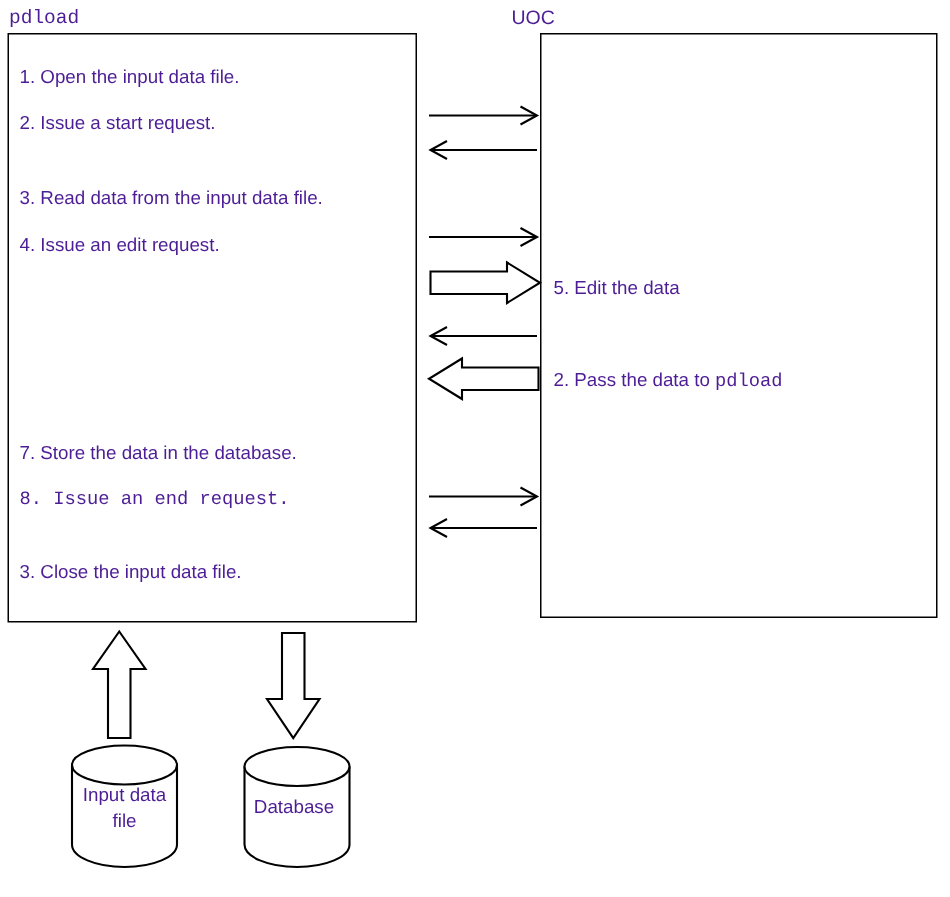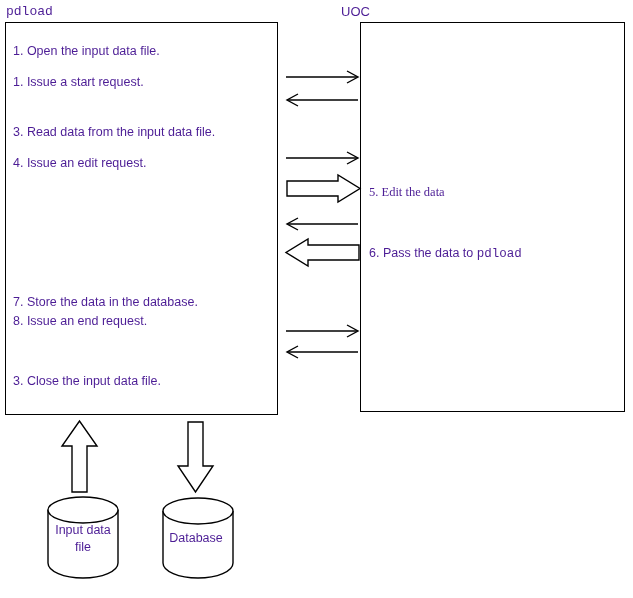--- a/index.html
+++ b/index.html
@@ -108,31 +108,31 @@
     <ellipse cx="198" cy="511" rx="35" ry="13" fill="#ffffff" stroke="#000000" stroke-width="1.4"></ellipse>
   </g>
 </svg>
 
 <div class="lbl title-mono" style="left:6px; top:5px;">pdload</div>
 
 <div class="lbl title-sans" style="left:341px; top:5px;">UOC</div>
 
 <div class="lbl step" style="left:13px; top:45px;">1. Open the input data file.</div>
 
-<div class="lbl step" style="left:13px; top:76px;">1. Issue a start request.</div>
+<div class="lbl step" style="left:13px; top:76px;">2. Issue a start request.</div>
 
 <div class="lbl step" style="left:13px; top:126px;text-align:right;">3. Read data from the input data file.</div>
 
 <div class="lbl step" style="left:13px; top:157px;">4. Issue an edit request.</div>
 
 <div class="lbl step" style="left:13px; top:296px;">7. Store the data in the database.</div>
 
-<div class="lbl step" style="left:13px; top:315px;">8. Issue an end request.</div>
+<div class="lbl step" style="left:13px; top:327px;font-family:Liberation Mono, monospace;">8. Issue an end request.</div>
 
 <div class="lbl step" style="left:13px; top:375px;">3. Close the input data file.</div>
 
-<div class="lbl step" style="left:369px; top:186px;font-family:Liberation Serif, serif;">5. Edit the data</div>
+<div class="lbl step" style="left:369px; top:186px;">5. Edit the data</div>
 
-<div class="lbl step" style="left:369px; top:247px;"><span>6. Pass the data to </span><span class="mono">pdload</span></div>
+<div class="lbl step" style="left:369px; top:247px;"><span>2. Pass the data to </span><span class="mono">pdload</span></div>
 
 <div class="lbl cyl-label" style="left:48px; top:522px; width:70px;"><span>Input data</span><br><span>file</span></div>
 
 <div class="lbl cyl-label" style="left:163px; top:530px; width:66px;"><span>Database</span></div>
 
 </body></html>

